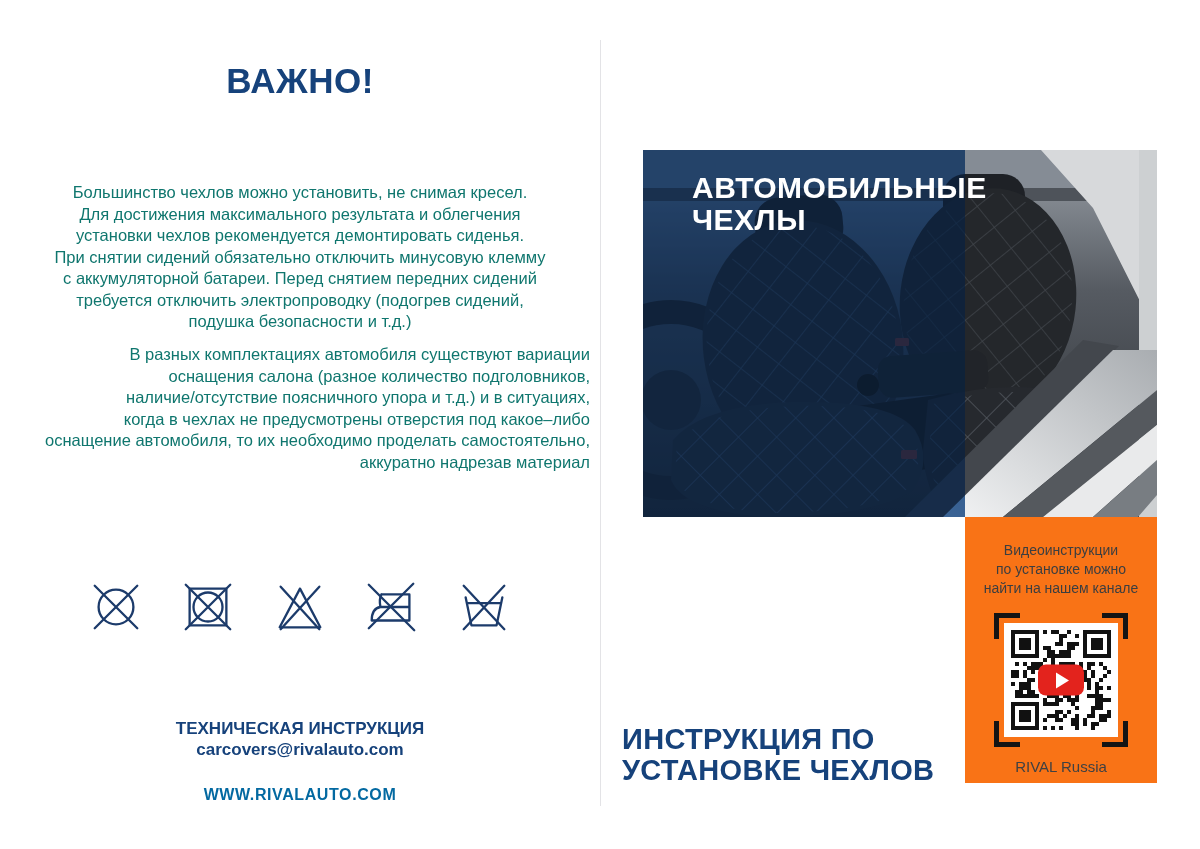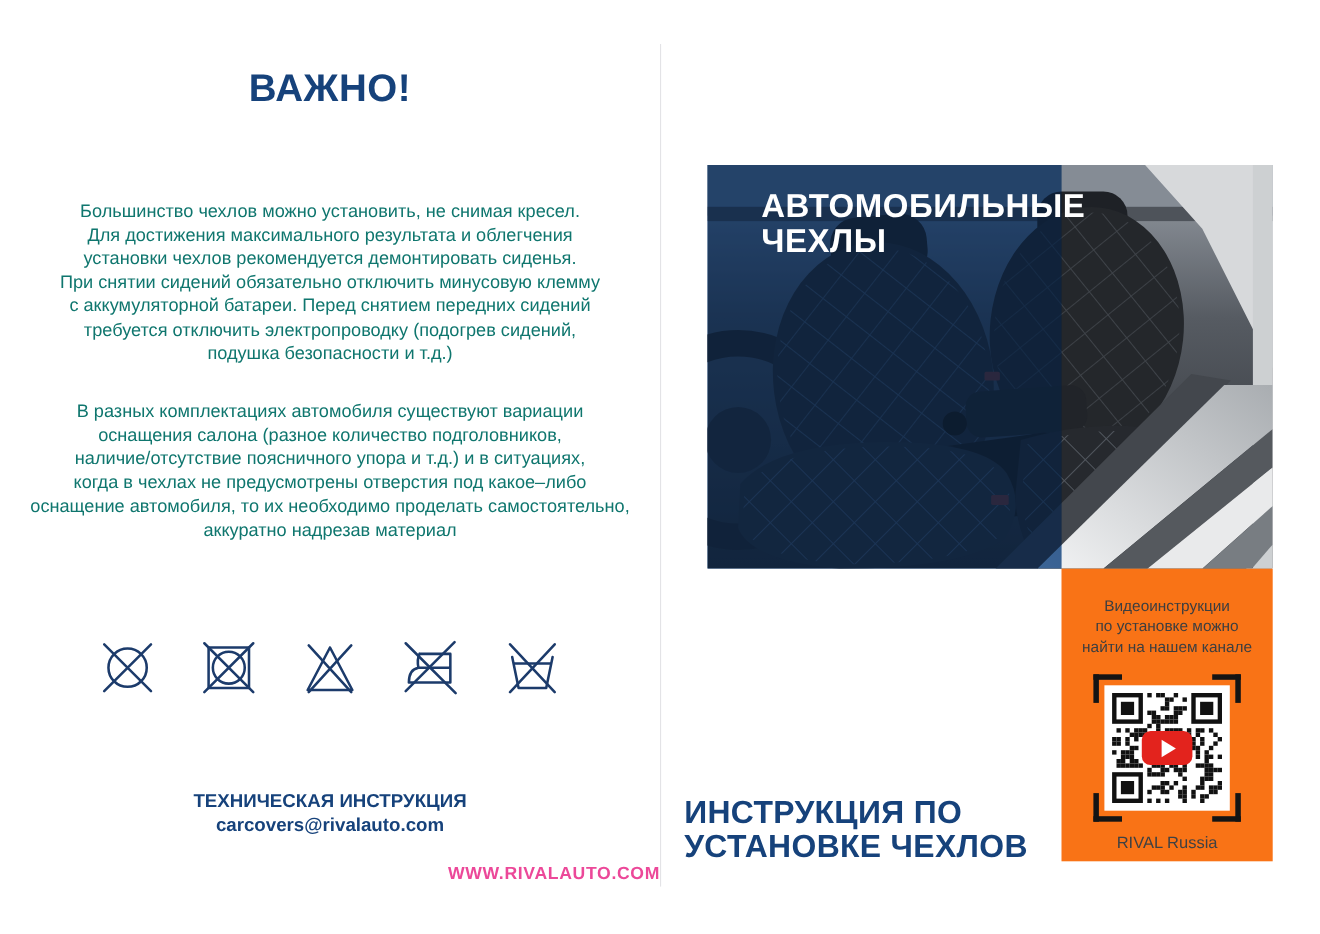--- a/index.html
+++ b/index.html
@@ -6,30 +6,30 @@
   body{width:1200px;height:849px;position:relative;overflow:hidden;
        font-family:"Liberation Sans", sans-serif;}
   .page{position:absolute;inset:0;background:#fff;}
 
   
   .left-title{position:absolute;left:0;top:40px;width:600px;text-align:center;
     font-size:35px;line-height:36px;font-weight:800;color:#16427b;letter-spacing:.5px;}
   .para{position:absolute;left:10px;width:580px;text-align:center;
     font-size:16.5px;line-height:21.5px;color:#0f766e;white-space:pre-line;margin:0;}
   .p1{top:182px;}
-  .p2{top:364px;}
+  .p2{top:344px;text-align:right;}
   .symbols{position:absolute;left:0;top:578px;width:600px;display:flex;
     justify-content:center;gap:34px;}
   .symbols svg{width:58px;height:58px;display:block;}
   .symbols path,.symbols circle,.symbols rect{fill:none;stroke:#1c3b6b;
     stroke-width:2.4;stroke-linecap:round;stroke-linejoin:round;}
   .support{position:absolute;left:0;top:718px;width:600px;text-align:center;
     color:#16427b;font-weight:700;font-size:17px;line-height:21px;}
-  .website{position:absolute;left:0;top:786px;width:600px;text-align:right;
-    color:#ec4899;font-weight:700;font-size:16px;letter-spacing:.6px;}
+  .website{position:absolute;left:0;top:786px;width:600px;text-align:center;
+    color:#0369a1;font-weight:700;font-size:16px;letter-spacing:.6px;}
 
   .divider{position:absolute;left:600px;top:40px;width:1px;height:766px;background:#e3e3e6;}
 
   
   .photo{position:absolute;left:643px;top:150px;width:514px;height:367px;overflow:hidden;}
   .photo svg.scene{position:absolute;inset:0;display:block;}
   .tint{position:absolute;left:0;top:0;width:322px;height:100%;pointer-events:none;}
   .tint-m{background:#4d79ad;mix-blend-mode:multiply;}
   .tint-n{background:rgba(28,66,114,.33);}
   .photo-headline{position:absolute;left:24px;top:22px;color:#ffffff;font-weight:800;

